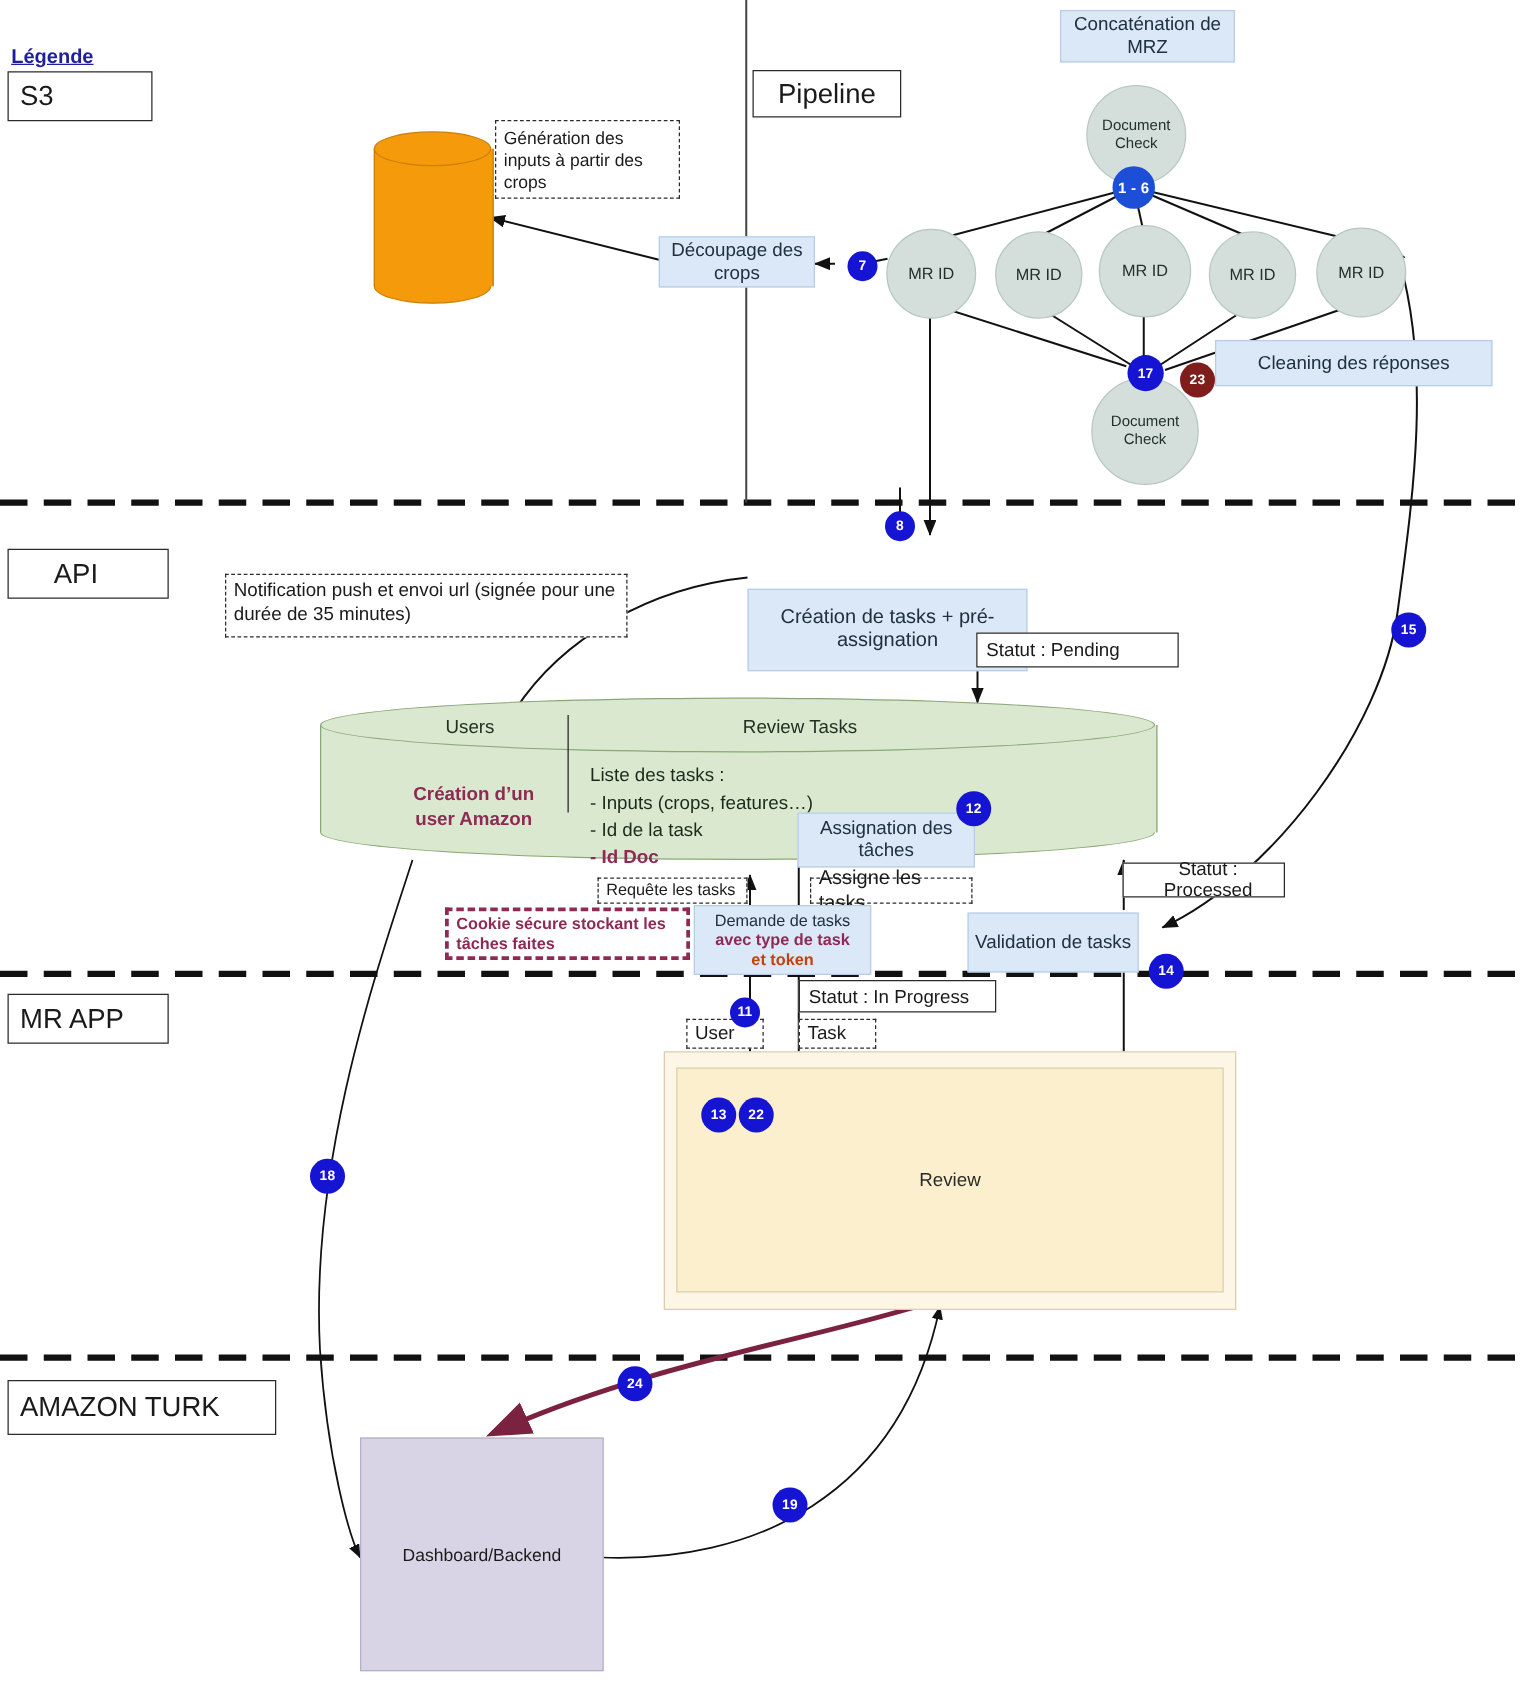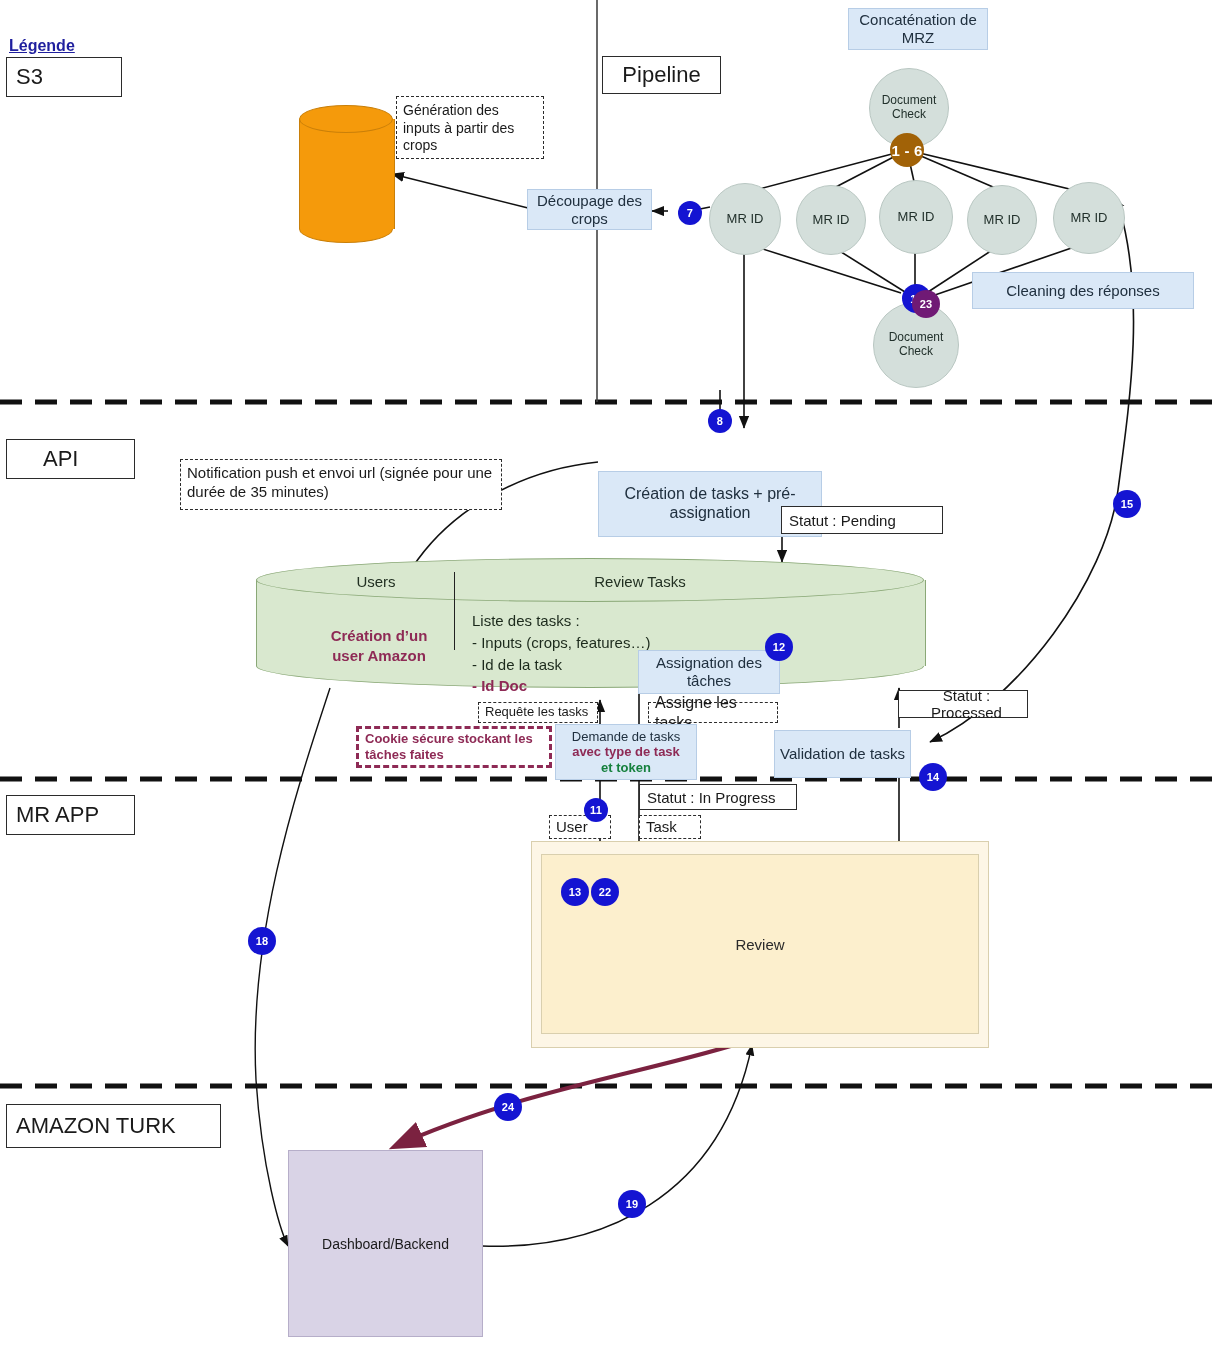--- a/index.html
+++ b/index.html
@@ -277,49 +277,49 @@
   <div class="lbl bluebox" style="left:638px;top:650px;width:142px;height:44px;font-size:15px;z-index:20;">Assignation des tâches</div>
 
   <div class="lbl dashbox" style="left:478px;top:702px;width:120px;height:21px;font-size:13px;">Requête les tasks</div>
   <div class="lbl dashbox" style="left:648px;top:702px;width:130px;height:21px;font-size:16px;">Assigne les tasks</div>
 
   <div class="lbl dashbox purple" style="left:356px;top:726px;width:196px;height:42px;font-size:13px;line-height:1.25;">Cookie sécure stockant les tâches faites</div>
 
   <div class="lbl bluebox" style="left:555px;top:724px;width:142px;height:56px;font-size:13px;flex-direction:column;z-index:20;">
     <div>Demande de tasks</div>
     <div style="color:#8e2a55;font-weight:bold;">avec type de task</div>
-    <div style="color:#15803d;font-weight:bold;">et token</div>
+    <div style="color:#c2410c;font-weight:bold;">et token</div>
   </div>
 
   <div class="lbl bluebox" style="left:774px;top:730px;width:137px;height:48px;font-size:15px;">Validation de tasks</div>
 
   <div class="lbl whitebox" style="left:639px;top:784px;width:158px;height:26px;font-size:15px;">Statut : In Progress</div>
 
   <div class="lbl dashbox" style="left:549px;top:815px;width:62px;height:24px;font-size:15px;">User</div>
   <div class="lbl dashbox" style="left:639px;top:815px;width:62px;height:24px;font-size:15px;">Task</div>
 
   <div class="review-outer" style="left:531px;top:841px;width:456px;height:205px;"></div>
   <div class="review-inner" style="left:541px;top:854px;width:436px;height:178px;">
     <span>Review</span>
   </div>
 
   <div class="dashboard-box" style="left:288px;top:1150px;width:193px;height:185px;">
     <span>Dashboard/Backend</span>
   </div>
 
   <div id="badge-layer">
-      <div class="badge" style="left: 890px; top: 133px; width: 34px; height: 34px; background: #a16207; font-size: 15px;">1 - 6</div>
+      <div class="badge" style="left: 890px; top: 133px; width: 34px; height: 34px; background: #1d4ed8; font-size: 12px;">1 - 6</div>
       <div class="badge" style="left: 678px; top: 201px; width: 24px; height: 24px; background: rgb(20, 20, 210);">7</div>
       <div class="badge" style="left: 708px; top: 409px; width: 24px; height: 24px; background: rgb(20, 20, 210);">8</div>
       <div class="badge" style="left: 765px; top: 633px; width: 28px; height: 28px; background: rgb(20, 20, 210);">12</div>
       <div class="badge" style="left: 584px; top: 798px; width: 24px; height: 24px; background: rgb(20, 20, 210);">11</div>
       <div class="badge" style="left: 561px; top: 878px; width: 28px; height: 28px; background: rgb(20, 20, 210);">13</div>
       <div class="badge" style="left: 591px; top: 878px; width: 28px; height: 28px; background: rgb(20, 20, 210);">22</div>
       <div class="badge" style="left: 919px; top: 763px; width: 28px; height: 28px; background: rgb(20, 20, 210);">14</div>
       <div class="badge" style="left: 1113px; top: 490px; width: 28px; height: 28px; background: rgb(20, 20, 210);">15</div>
       <div class="badge" style="left: 902px; top: 284px; width: 29px; height: 29px; background: rgb(20, 20, 210);">17</div>
-      <div class="badge" style="left: 912px; top: 290px; width: 28px; height: 28px; background: #701a75;">23</div>
+      <div class="badge" style="left: 944px; top: 290px; width: 28px; height: 28px; background: #7f1d1d;">23</div>
       <div class="badge" style="left: 248px; top: 927px; width: 28px; height: 28px; background: rgb(20, 20, 210);">18</div>
       <div class="badge" style="left: 618px; top: 1190px; width: 28px; height: 28px; background: rgb(20, 20, 210);">19</div>
       <div class="badge" style="left: 494px; top: 1093px; width: 28px; height: 28px; background: rgb(20, 20, 210);">24</div>
     </div>
 
 </div>
 
 </body></html>

